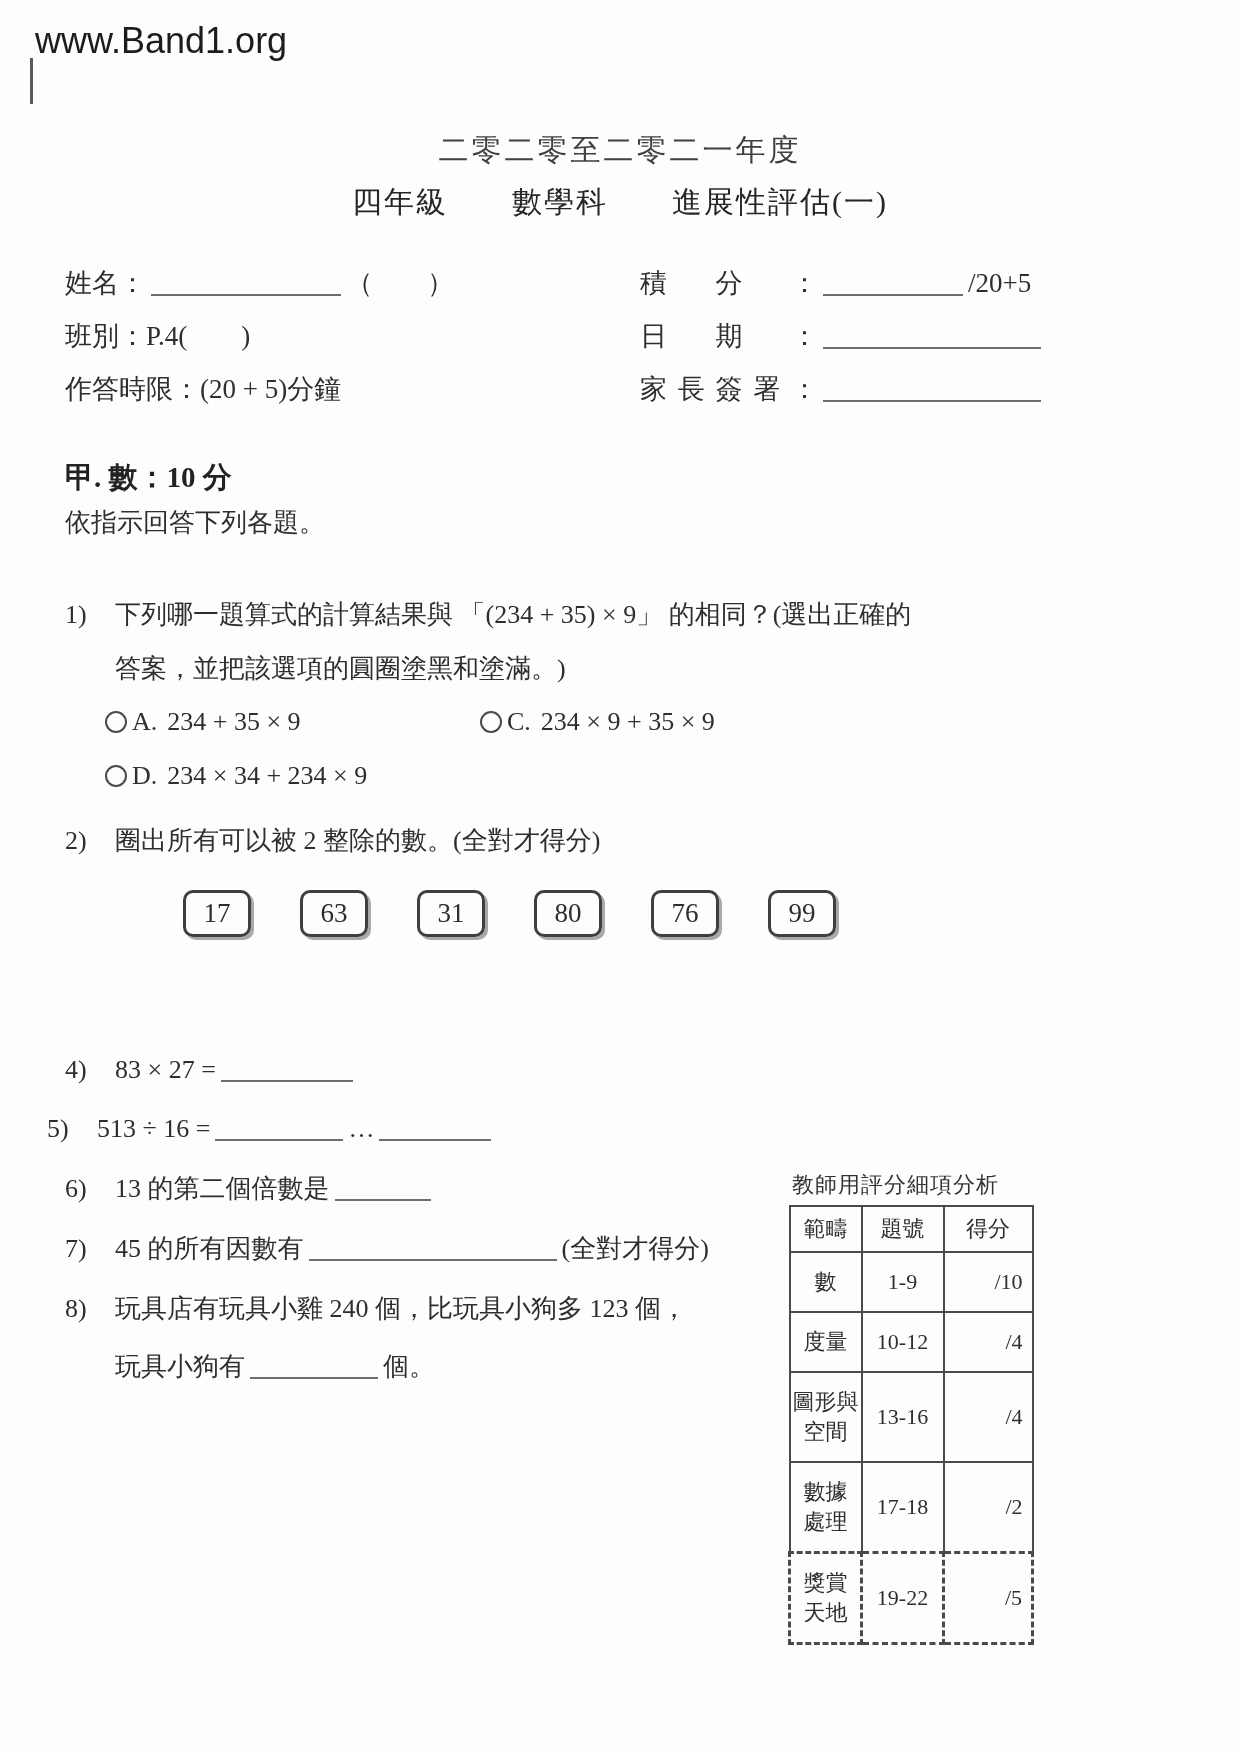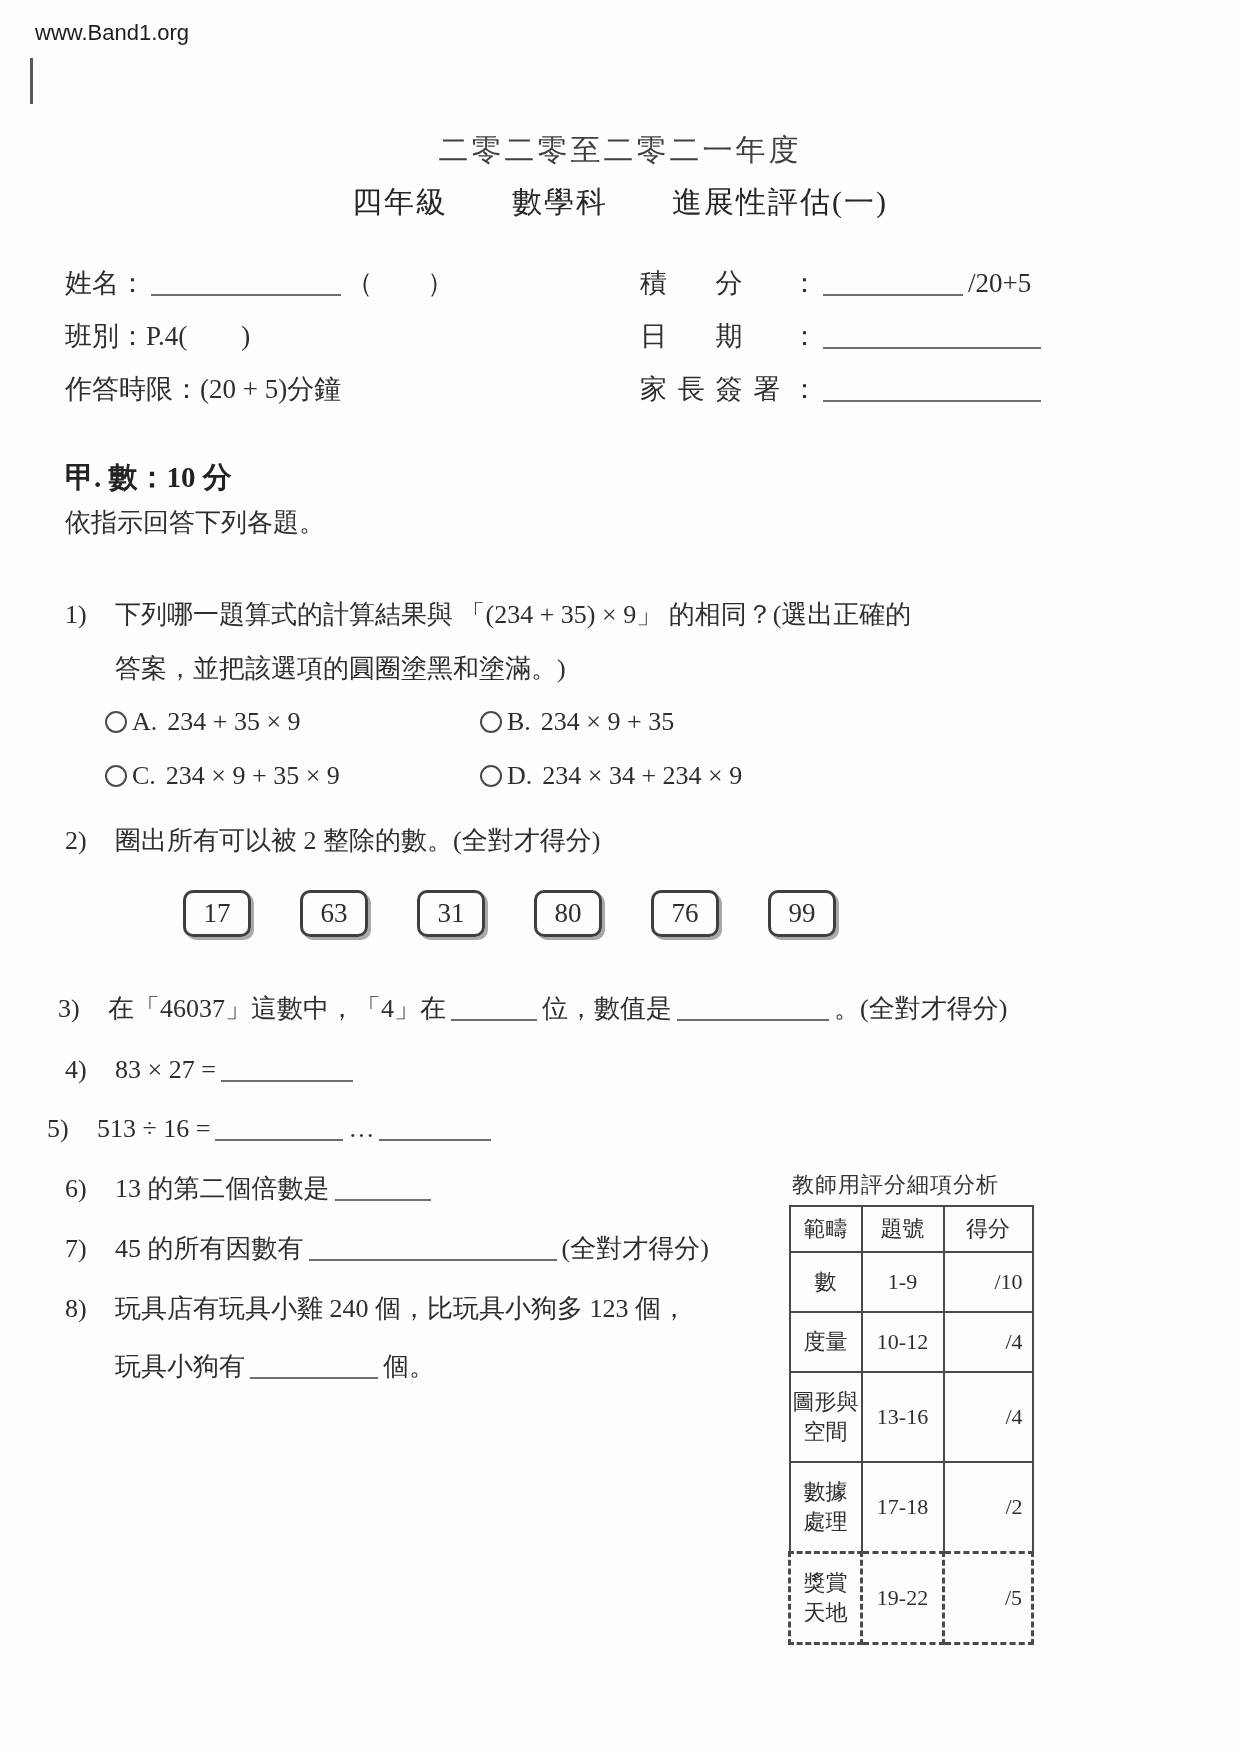--- a/index.html
+++ b/index.html
@@ -3,21 +3,21 @@
 <meta charset="utf-8">
 <style>
   * { margin:0; padding:0; box-sizing:border-box; }
   html,body { background:#d8d8d8; }
   .page {
     position:relative; width:1240px; height:1754px; margin:0 auto;
     background:#fdfdfb; color:#2e2e2e; overflow:hidden;
     font-family:"Liberation Serif","DejaVu Serif",serif;
   }
   .abs { position:absolute; }
-  .watermark { font-family:"Liberation Sans","DejaVu Sans",sans-serif; font-size:22px; color:#1c1c1c; }
+  .watermark { font-family:"Liberation Sans","DejaVu Sans",sans-serif; font-size:36px; color:#1c1c1c; }
   .scan-mark { width:3px; height:46px; background:#5a5a5a; }
   .title { width:100%; text-align:center; font-size:30px; letter-spacing:3px; color:#404040; }
   .subtitle { width:100%; text-align:center; font-size:30px; letter-spacing:2px; color:#262626; }
   .info-row { font-size:27px; white-space:nowrap; }
   .r-label { display:inline-block; width:178px; text-align:justify; text-align-last:justify; }
   .blank {
     display:inline-block; border-bottom:2px solid #6e6e6e;
     height:1.05em; vertical-align:-0.15em; margin:0 5px;
   }
   .section-heading { font-size:29px; font-weight:bold; color:#222; }
@@ -87,43 +87,37 @@
   <div class="abs q" style="left:65px;top:596px;width:1030px;">
     <div class="q-line">
       <span class="q-num">1)</span><span>下列哪一題算式的計算結果與 「(234 + 35) × 9」 的相同？(選出正確的</span>
     </div>
     <div class="q-line q-cont">答案，並把該選項的圓圈塗黑和塗滿。)</div>
     <div class="options">
       <div class="option">
         <span class="circle"></span><span class="opt-label">A.</span><span>234 + 35 × 9</span>
       </div>
       <div class="option">
-        <span class="circle"></span><span class="opt-label">B.</span><span>234 × 9 + 35</span>
-      </div>
-      <div class="option">
         <span class="circle"></span><span class="opt-label">C.</span><span>234 × 9 + 35 × 9</span>
       </div>
       <div class="option">
         <span class="circle"></span><span class="opt-label">D.</span><span>234 × 34 + 234 × 9</span>
       </div>
     </div>
   </div>
 
   <div class="abs q" style="left:65px;top:822px;width:1030px;">
     <div class="q-line">
       <span class="q-num">2)</span><span>圈出所有可以被 2 整除的數。(全對才得分)</span>
     </div>
     <div class="num-boxes">
       <span class="num-box">17</span><span class="num-box">63</span><span class="num-box">31</span><span class="num-box">80</span><span class="num-box">76</span><span class="num-box">99</span>
     </div>
   </div>
 
-  <div class="abs q-line" style="left:58px;top:990px;width:1160px;">
-    <span class="q-num">3)</span><span>在「46037」這數中，「4」在</span><span class="blank" style="width:86px"></span><span>位，數值是</span><span class="blank" style="width:152px"></span><span>。(全對才得分)</span>
-  </div>
 
   <div class="abs q-line" style="left:65px;top:1051px;">
     <span class="q-num">4)</span><span>83 × 27 =</span><span class="blank" style="width:132px"></span>
   </div>
 
   <div class="abs q-line" style="left:47px;top:1110px;">
     <span class="q-num">5)</span><span>513 ÷ 16 =</span><span class="blank" style="width:128px"></span><span>…</span><span class="blank" style="width:112px"></span>
   </div>
 
   <div class="abs q-line" style="left:65px;top:1170px;">

